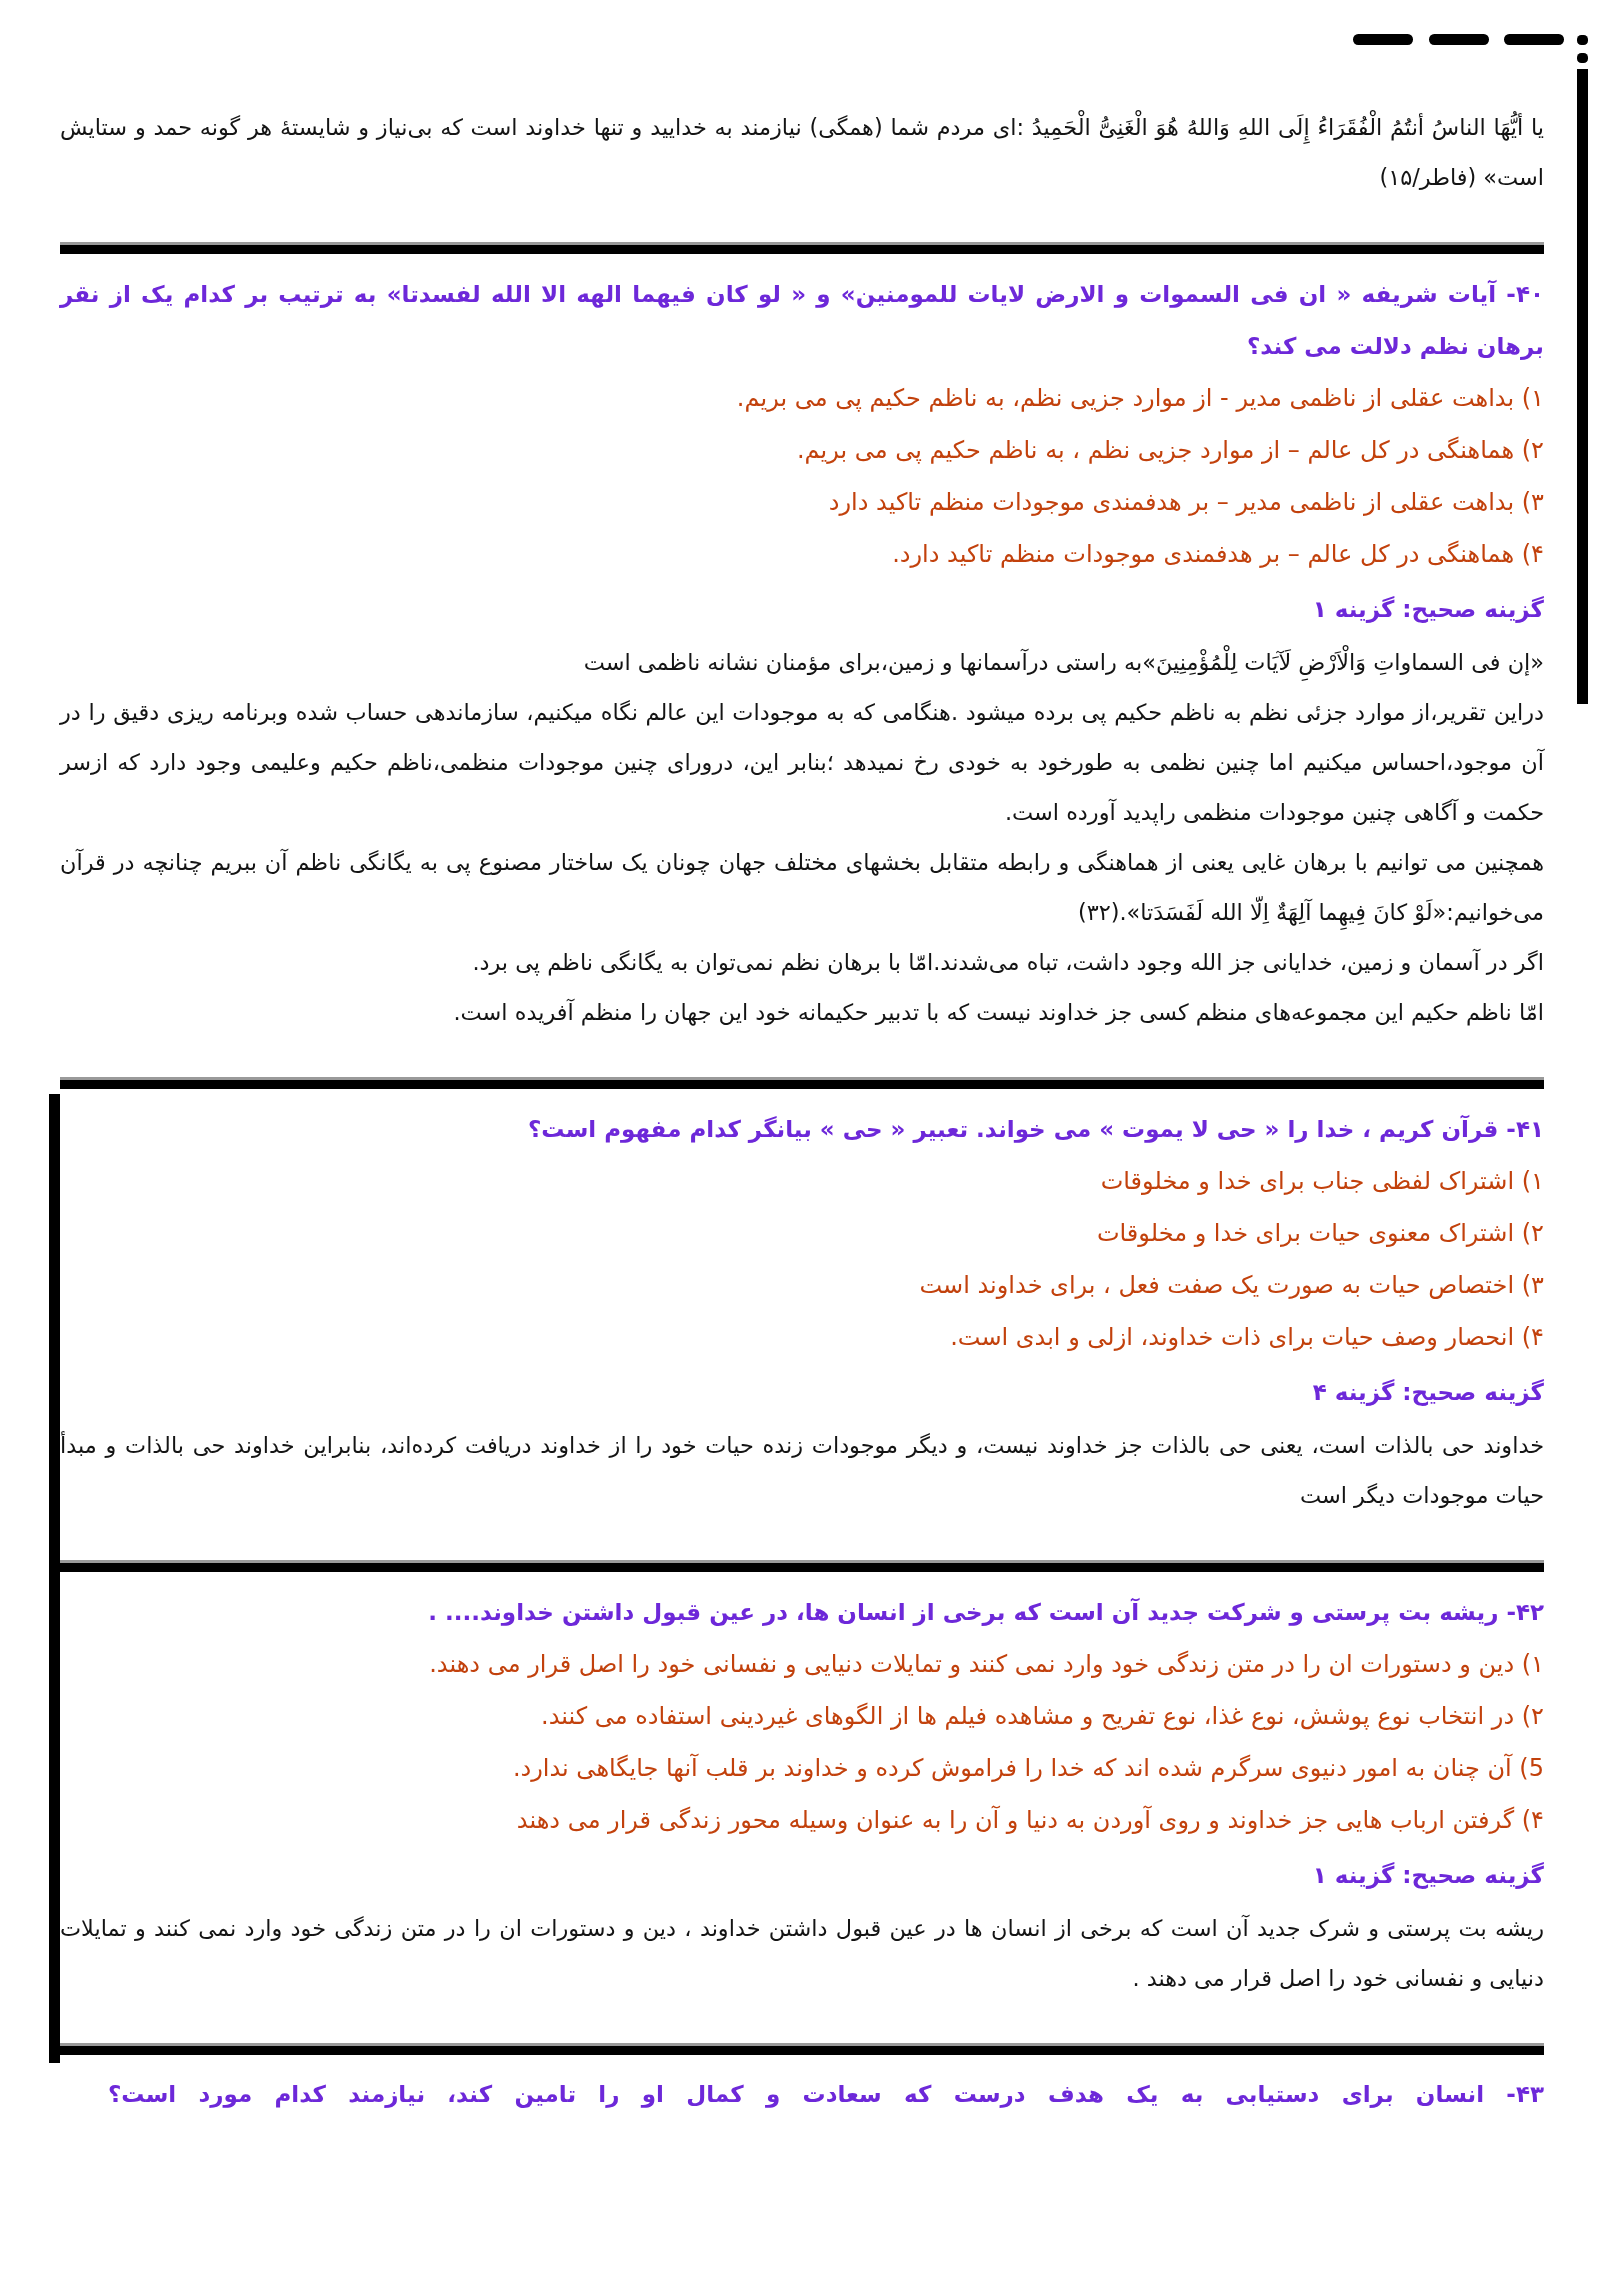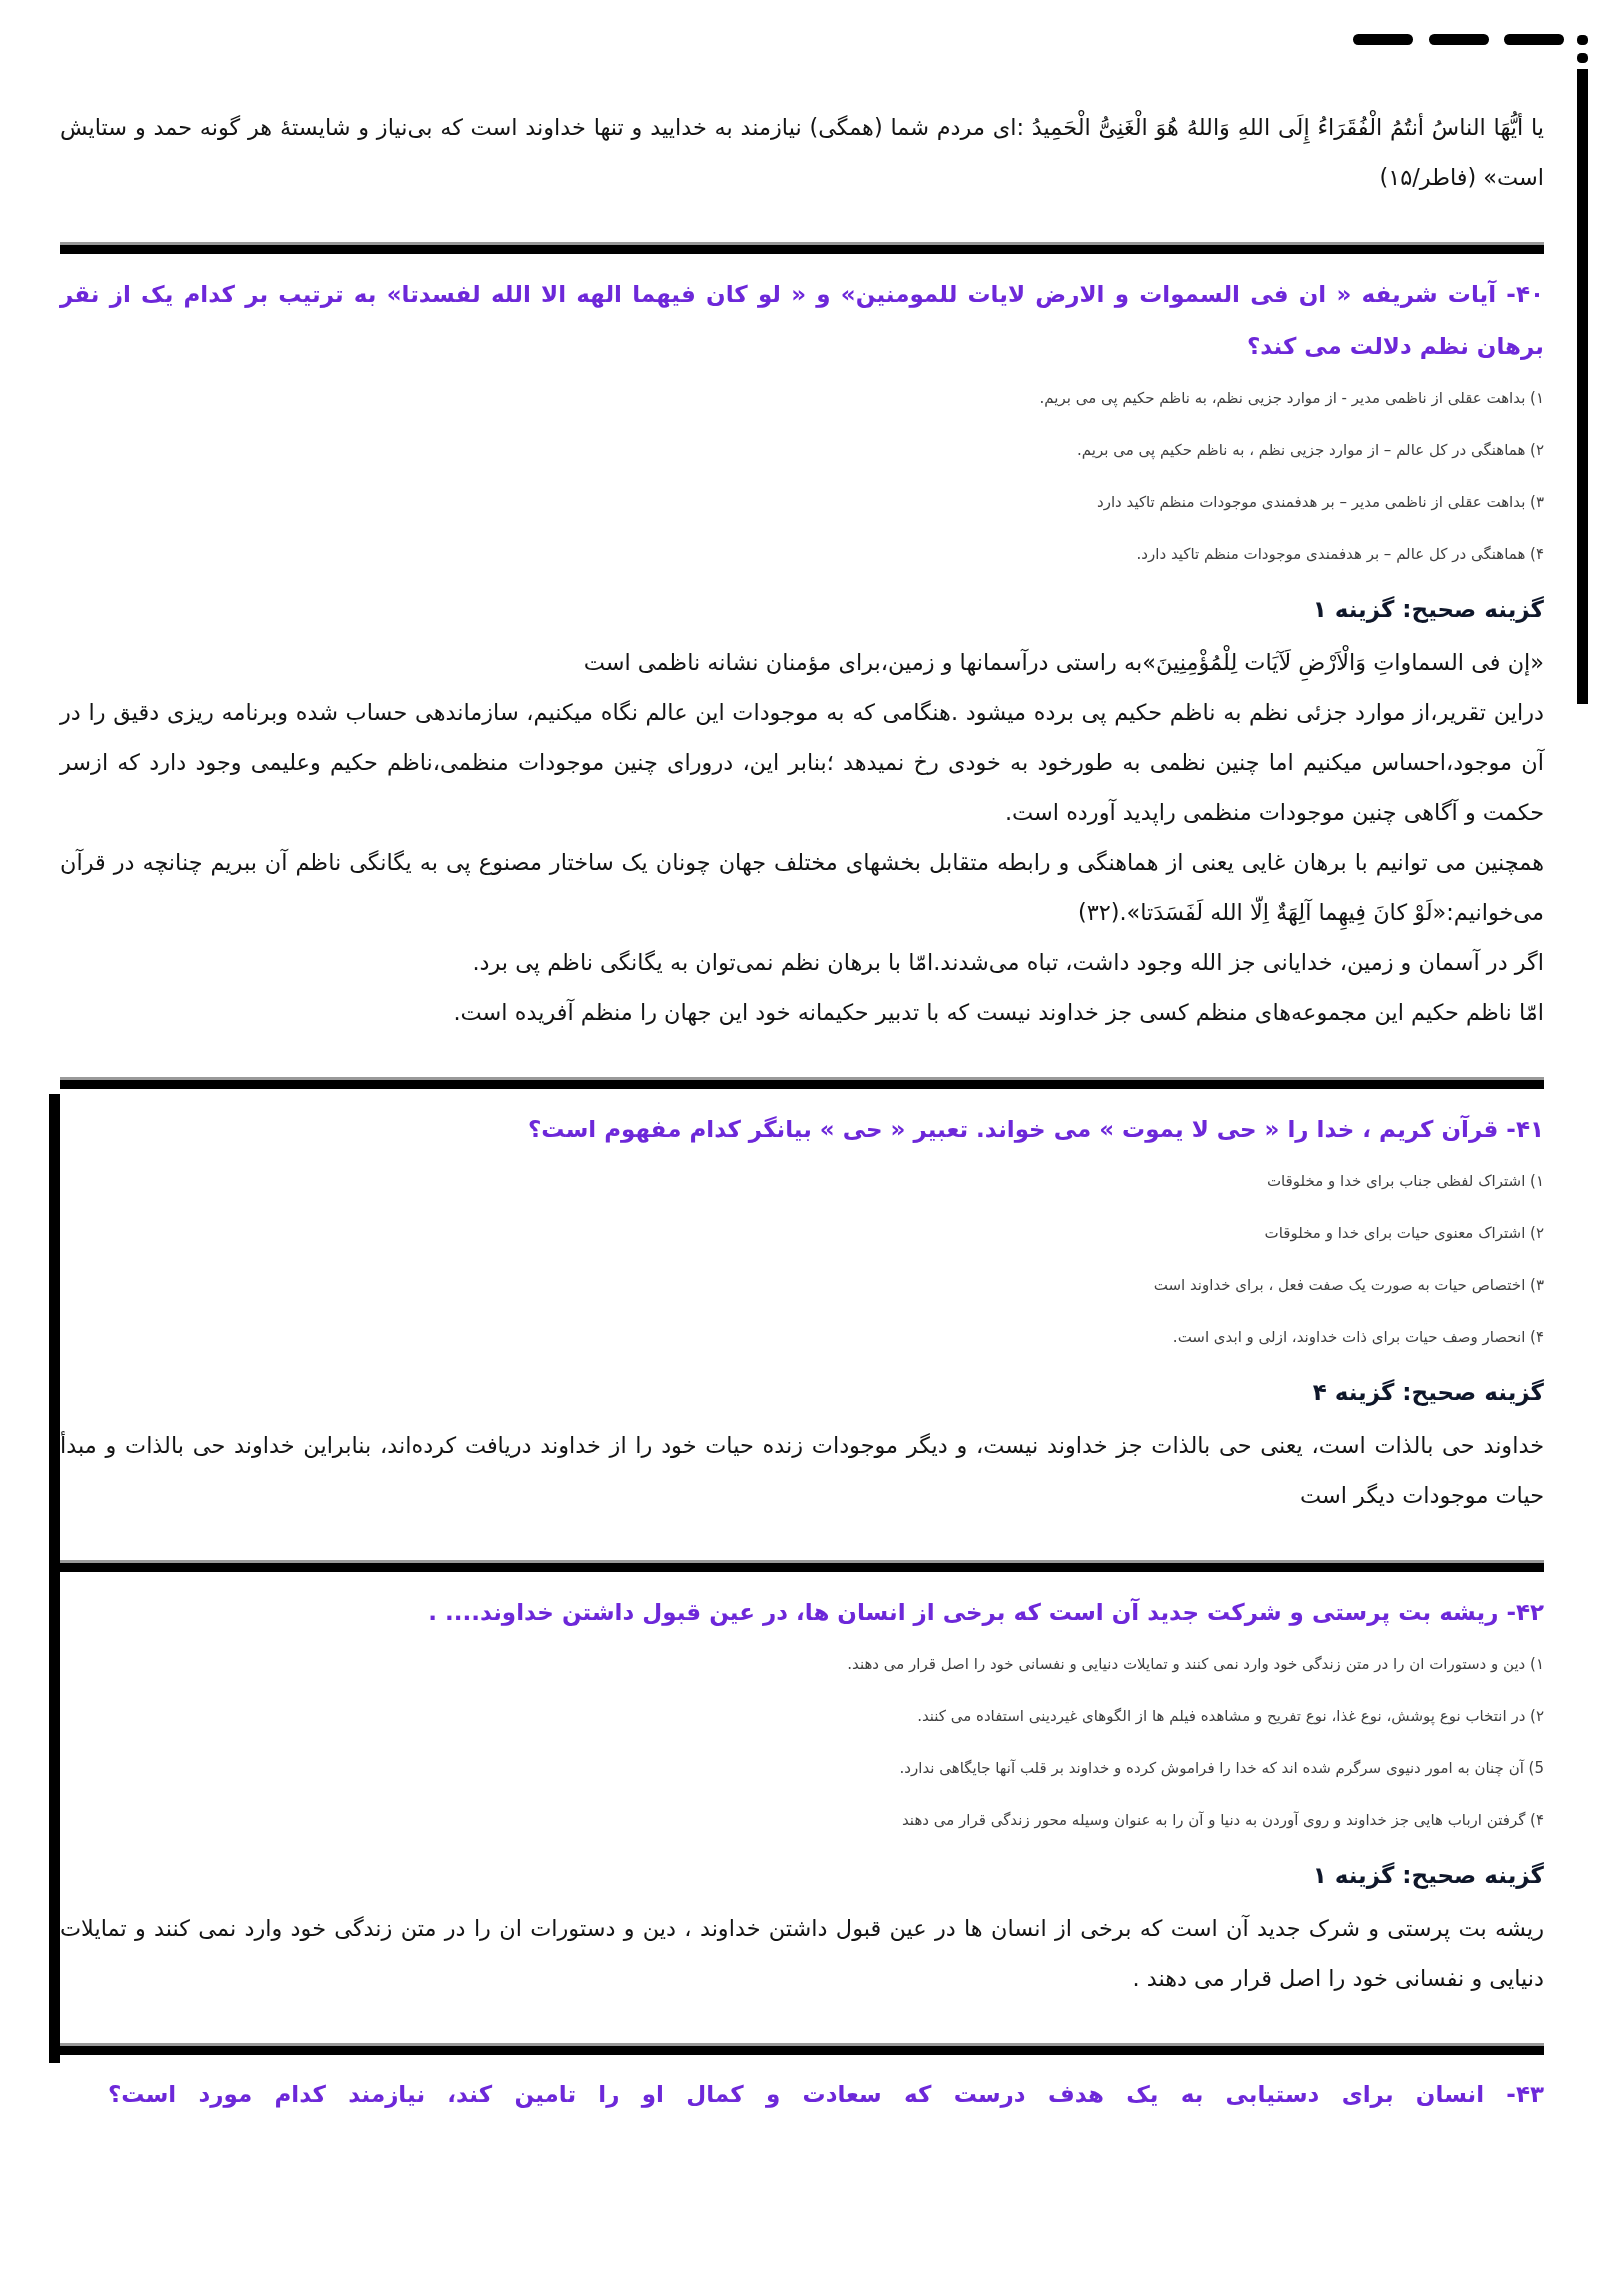--- a/index.html
+++ b/index.html
@@ -30,31 +30,31 @@
     line-height:52px;
     text-align:justify;
     text-align-last:right;
     color:#6d28d9;
   }
   .q-heading.stretch{
     text-align-last:justify;
     margin-left:48px;
   }
   .option{
-    font-size:15px;
+    font-size:24px;
     line-height:52px;
     text-align:right;
-    color:#404040;
+    color:#c2410c;
   }
   .answer{
     font-weight:bold;
     font-size:23px;
     line-height:52px;
     text-align:right;
-    color:#0f172a;
+    color:#6d28d9;
     margin-top:3.4px;
   }
   .explanation{margin-top:1.7px;}
   .rule{
     height:12px;
     margin:40px 0 13.8px 0;
     background:linear-gradient(to bottom,#9a9a9a 0,#9a9a9a 3.4px,#000 3.4px,#000 100%);
   }
   .intro{margin-bottom:5.2px;}
   

